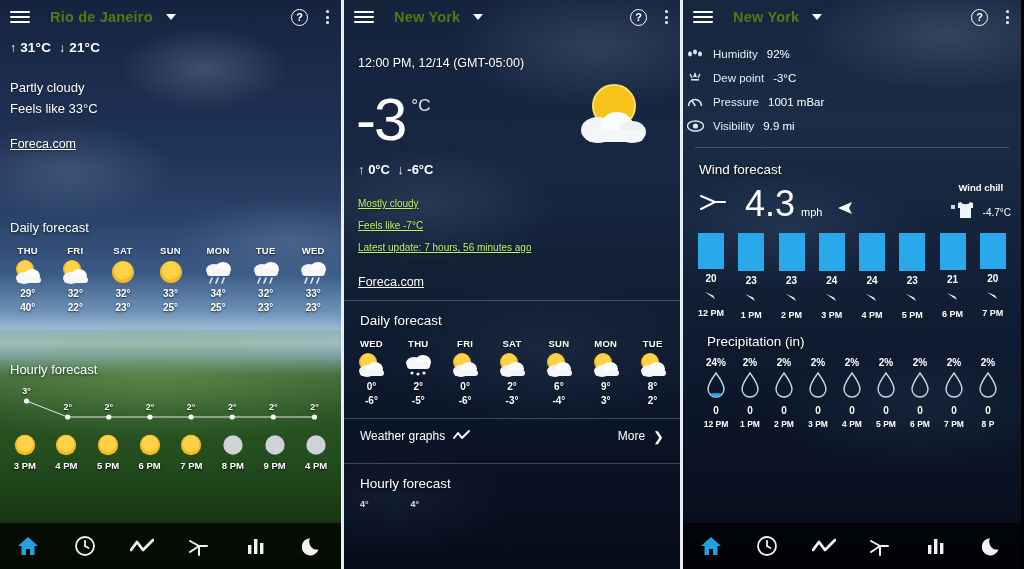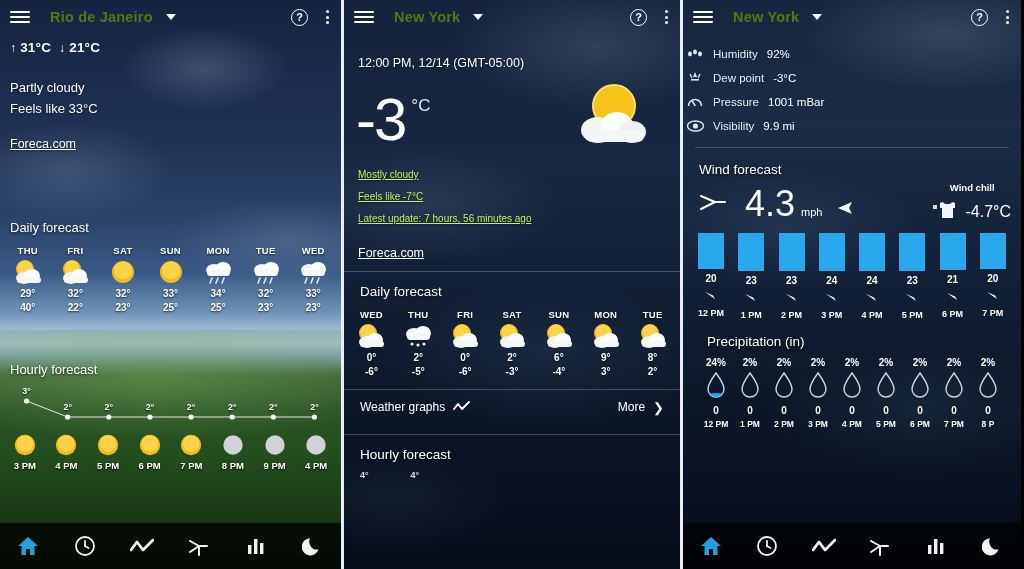--- a/index.html
+++ b/index.html
@@ -160,21 +160,21 @@
   .drow .dval { color: #fff; font-size: 11.5px; margin-left: 9px; }
   .hr3 { height: 1px; background: rgba(255,255,255,.18); margin: 9px 12px 0; }
   .wf { padding: 14px 0 0; }
   .wf .sect-title { padding: 0 16px; font-size: 13.5px; }
   .windmain { display: flex; align-items: center; padding: 8px 16px 0; position: relative; }
   .windmain .wv { color: #fff; font-size: 36px; font-weight: 300; line-height: 38px; margin-left: 14px; }
   .windmain .wu { color: #fff; font-size: 11px; margin: 16px 0 0 6px; }
   .windchill { position: absolute; right: 10px; top: 0; text-align: center; }
   .windchill .wcl { color: #fff; font-size: 9.5px; font-weight: bold; }
   .windchill .wcrow { display: flex; align-items: center; justify-content: center; margin-top: 4px; }
-  .windchill .wcv { color: #fff; font-size: 16px; margin-left: 6px; }
+  .windchill .wcv { color: #fff; font-size: 10px; margin-left: 6px; }
   .wbars { display: flex; padding: 10px 8px 0; }
   .wbar { flex: 1; display: flex; flex-direction: column; align-items: center; }
   .wbar .bar { width: 26px; background: #29a8ec; }
   .wbar .bv { color: #fff; font-size: 10px; font-weight: bold; margin-top: 4px; }
   .wbar .bt { color: #fff; font-size: 9px; font-weight: bold; margin-top: 3px; }
   .wbar .bd { margin-top: 3px; }
   .precip { padding: 14px 8px 0; }
   .precip .sect-title { padding: 0 16px; font-size: 13.5px; }
   .pcols { display: flex; padding: 8px 8px 0; }
   .pcol { flex: 1; display: flex; flex-direction: column; align-items: center; }
@@ -495,20 +495,26 @@
             <circle cx="52" cy="26" r="21" fill="#f7c21a"></circle>
             <circle cx="52" cy="26" r="21" fill="none" stroke="#ffde6b" stroke-width="2"></circle>
             <ellipse cx="36" cy="50" rx="17" ry="13" fill="#f2f4f6"></ellipse>
             <ellipse cx="55" cy="46" rx="16" ry="14" fill="#fbfcfd"></ellipse>
             <ellipse cx="70" cy="52" rx="14" ry="11" fill="#eef0f3"></ellipse>
             <rect x="24" y="50" width="58" height="12" rx="6" fill="#f4f6f8"></rect>
           </svg>
         </div>
       </div>
 
+      <div class="hilo2">
+        <span>↑</span>
+        <span>0°C</span>
+        &nbsp;<span>↓</span>
+        <span>-6°C</span>
+      </div>
 
       <div class="desc2">
         <div>Mostly cloudy</div>
         <div>Feels like -7°C</div>
         <div>Latest update: 7 hours, 56 minutes ago</div>
       </div>
       <div class="foreca2">Foreca.com</div>
 
       <div class="sep"></div>
 

